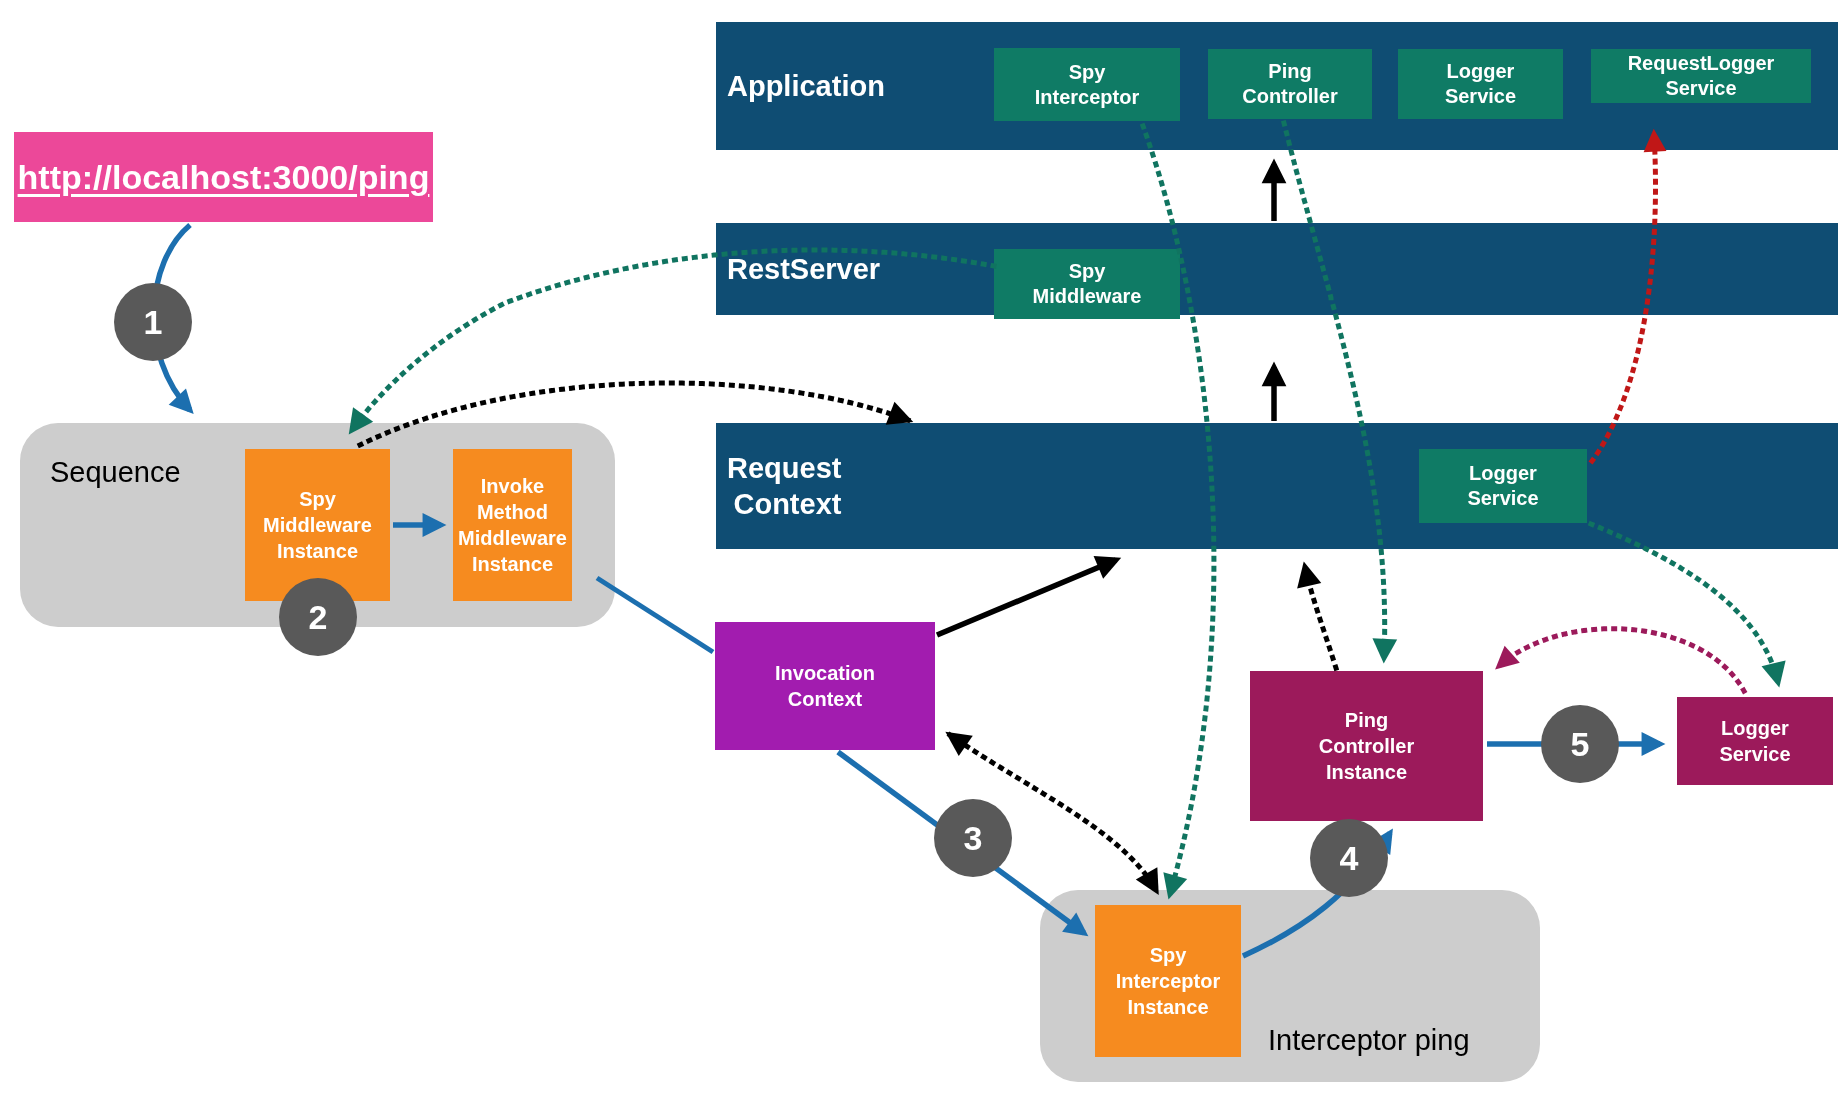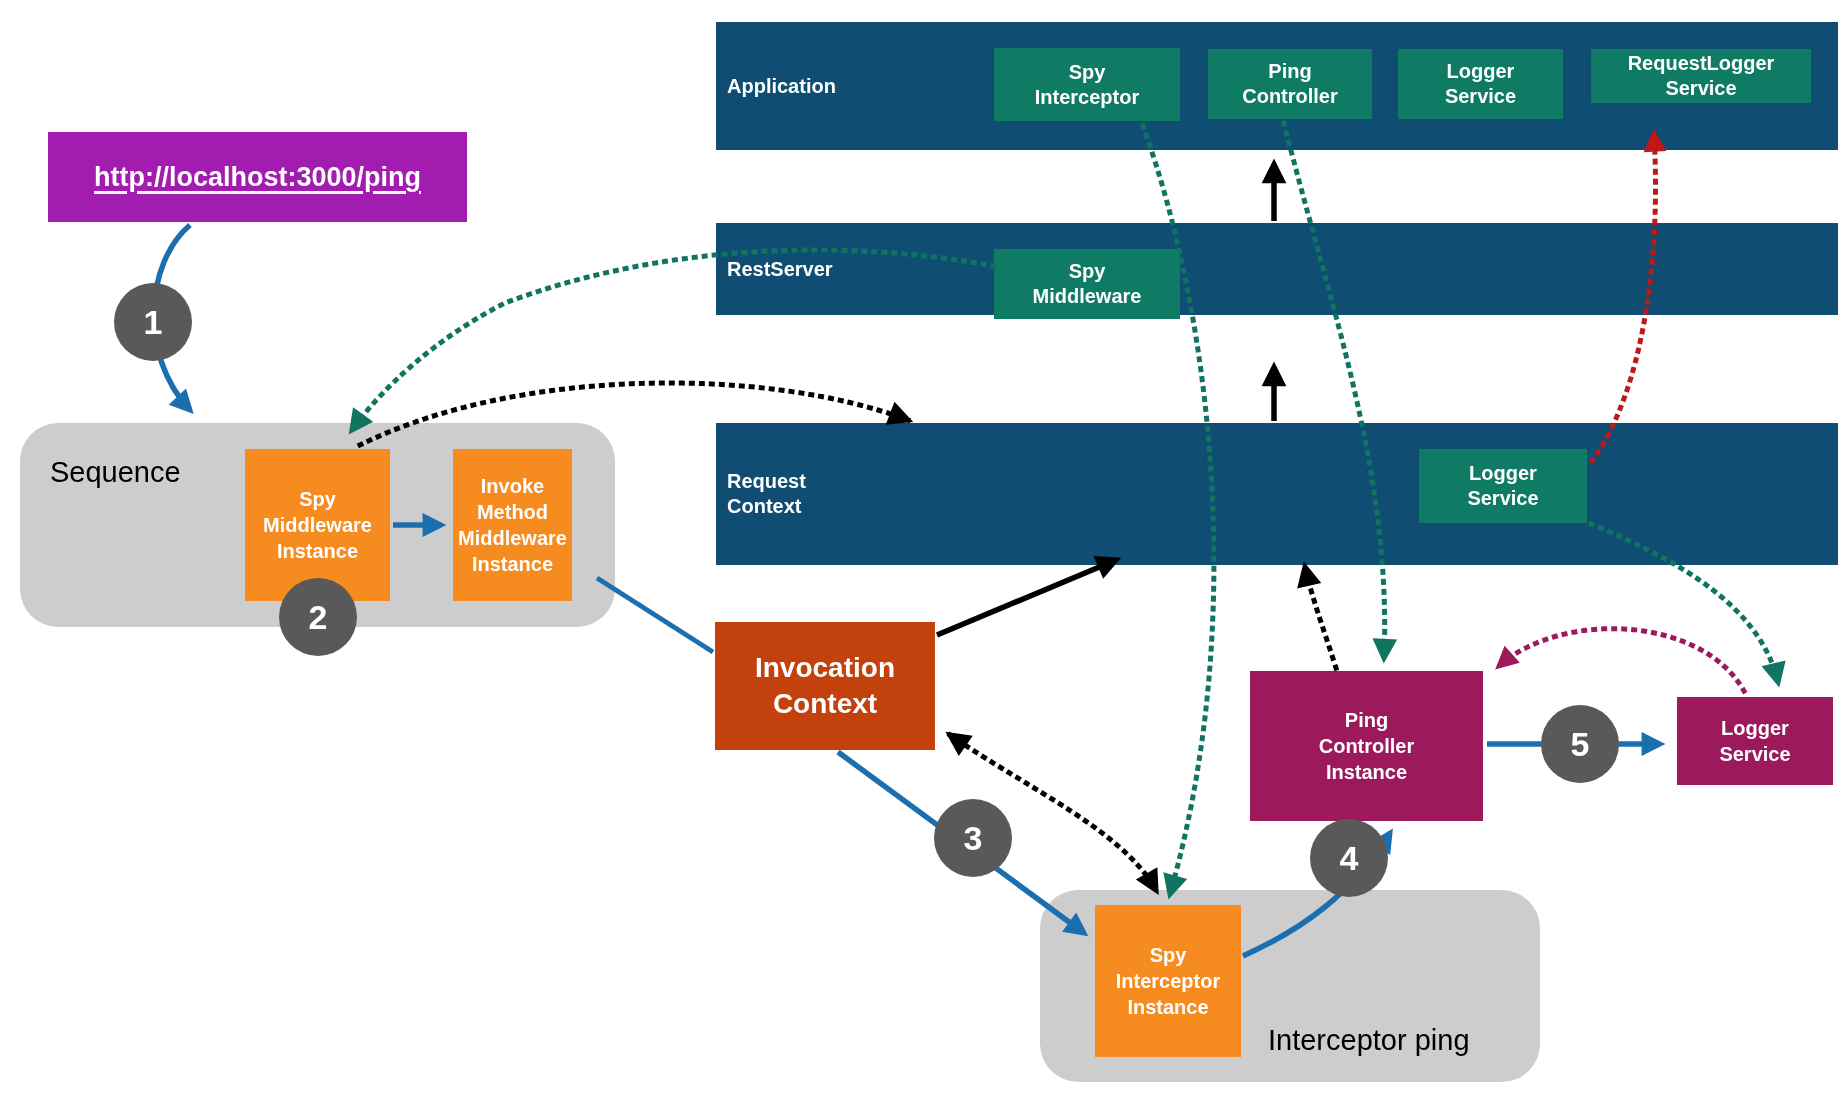--- a/index.html
+++ b/index.html
@@ -2,51 +2,51 @@
 <html><head>
 <meta charset="utf-8">
 <style>
   html,body{margin:0;padding:0;background:#ffffff;}
   #canvas{
     position:relative;width:1842px;height:1096px;background:#ffffff;overflow:hidden;
     font-family:"Liberation Sans","DejaVu Sans",sans-serif;
   }
   .abs{position:absolute;box-sizing:border-box;}
   .banner{background:#0F4D73;display:flex;align-items:center;}
-  .banner-title{color:#ffffff;font-weight:bold;font-size:20px;padding-left:11px;white-space:pre-line;line-height:1.25;}
+  .banner-title{color:#ffffff;font-weight:bold;font-size:29px;padding-left:11px;white-space:pre-line;line-height:1.25;}
   .tealbox{background:#0F7B65;color:#fff;font-weight:bold;font-size:20px;line-height:1.25;
     display:flex;align-items:center;justify-content:center;text-align:center;white-space:pre-line;}
   .orangebox{background:#F68B1F;color:#fff;font-weight:bold;font-size:20px;line-height:1.3;
     display:flex;align-items:center;justify-content:center;text-align:center;white-space:pre-line;}
   .maroonbox{background:#9C1A5B;color:#fff;font-weight:bold;font-size:20px;line-height:1.3;
     display:flex;align-items:center;justify-content:center;text-align:center;white-space:pre-line;}
-  .navybox{background:#c2410c;color:#fff;font-weight:bold;font-size:28px;line-height:1.3;
+  .navybox{background:#a21caf;color:#fff;font-weight:bold;font-size:20px;line-height:1.3;
     display:flex;align-items:center;justify-content:center;text-align:center;white-space:pre-line;}
   .graygroup{background:#CDCDCD;border-radius:38px;}
   .grouplabel{color:#000;font-weight:normal;font-size:29px;white-space:nowrap;}
-  .urlbox{background:#a21caf;color:#fff;font-weight:bold;font-size:27px;
-    display:flex;align-items:center;justify-content:center;text-decoration:underline;text-decoration-thickness:3px;text-underline-offset:5px;margin-left:34px;}
+  .urlbox{background:#ec4899;color:#fff;font-weight:bold;font-size:34px;
+    display:flex;align-items:center;justify-content:center;text-decoration:underline;text-decoration-thickness:3px;text-underline-offset:5px;}
   .stepcircle{background:#595959;border-radius:50%;color:#fff;font-weight:bold;font-size:34px;
     display:flex;align-items:center;justify-content:center;width:78px;height:78px;}
   #edges{position:absolute;left:0;top:0;pointer-events:none;}
 </style>
 </head>
 <body>
 
 <div id="canvas">
 
   <div class="abs banner" style="left:716px;top:22px;width:1122px;height:128px;">
     <span class="banner-title">Application</span>
   </div>
 
   <div class="abs banner" style="left:716px;top:223px;width:1122px;height:92px;">
     <span class="banner-title">RestServer</span>
   </div>
 
-  <div class="abs banner" style="left:716px;top:423px;width:1122px;height:142px;">
+  <div class="abs banner" style="left:716px;top:423px;width:1122px;height:126px;text-align:right;">
     <span class="banner-title">Request
 Context</span>
   </div>
 
   <div class="abs graygroup" style="left:20px;top:423px;width:595px;height:204px;"></div>
   <div class="abs grouplabel" style="left:50px;top:456px;">Sequence</div>
 
   <div class="abs graygroup" style="left:1040px;top:890px;width:500px;height:192px;"></div>
   <div class="abs grouplabel" style="left:1268px;top:1024px;">Interceptor ping</div>
 

